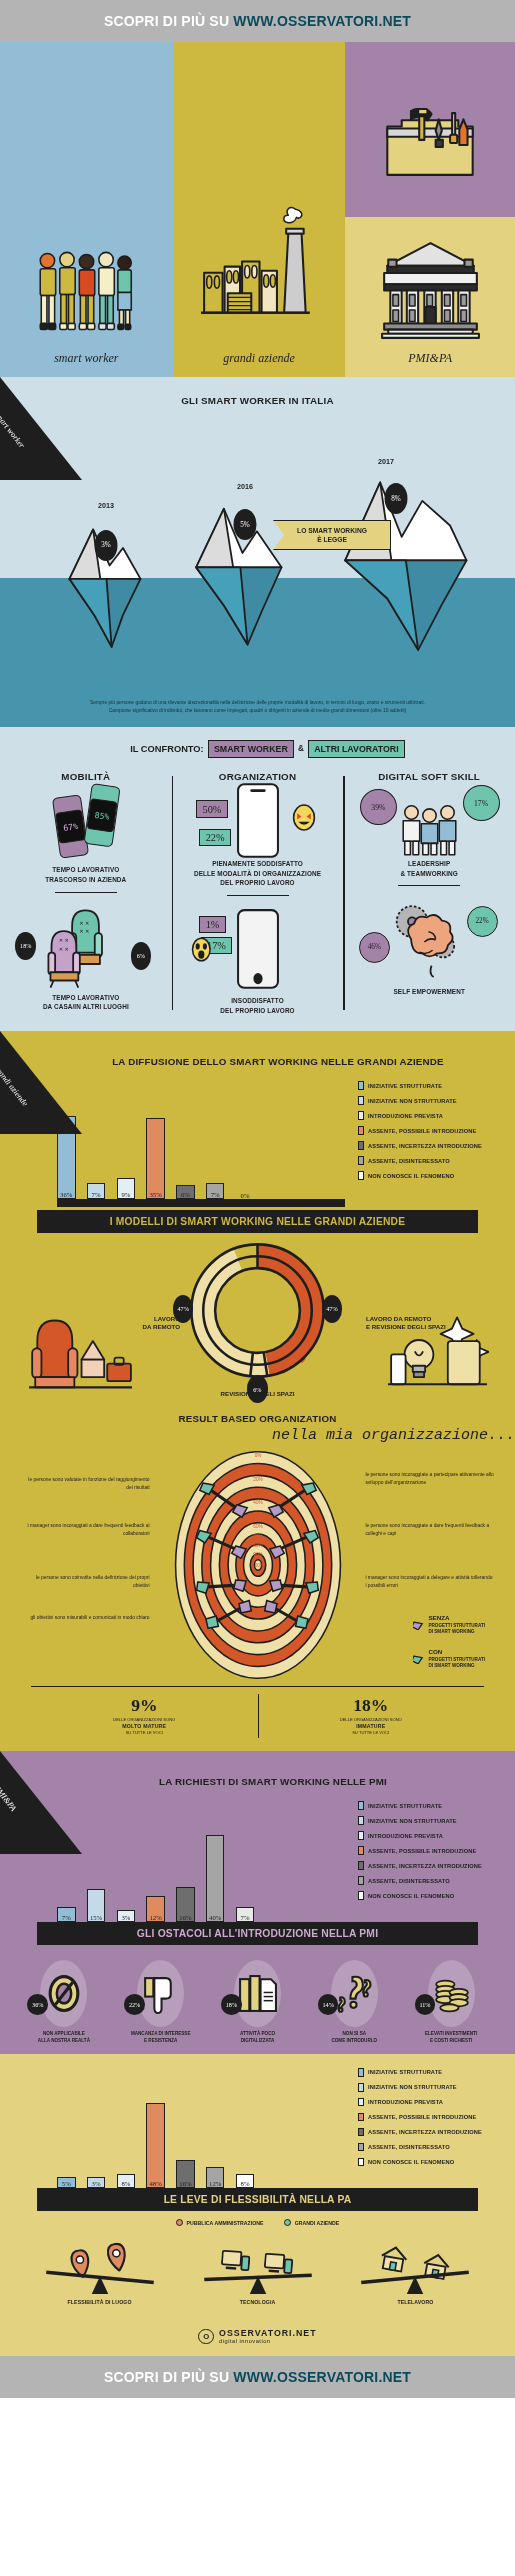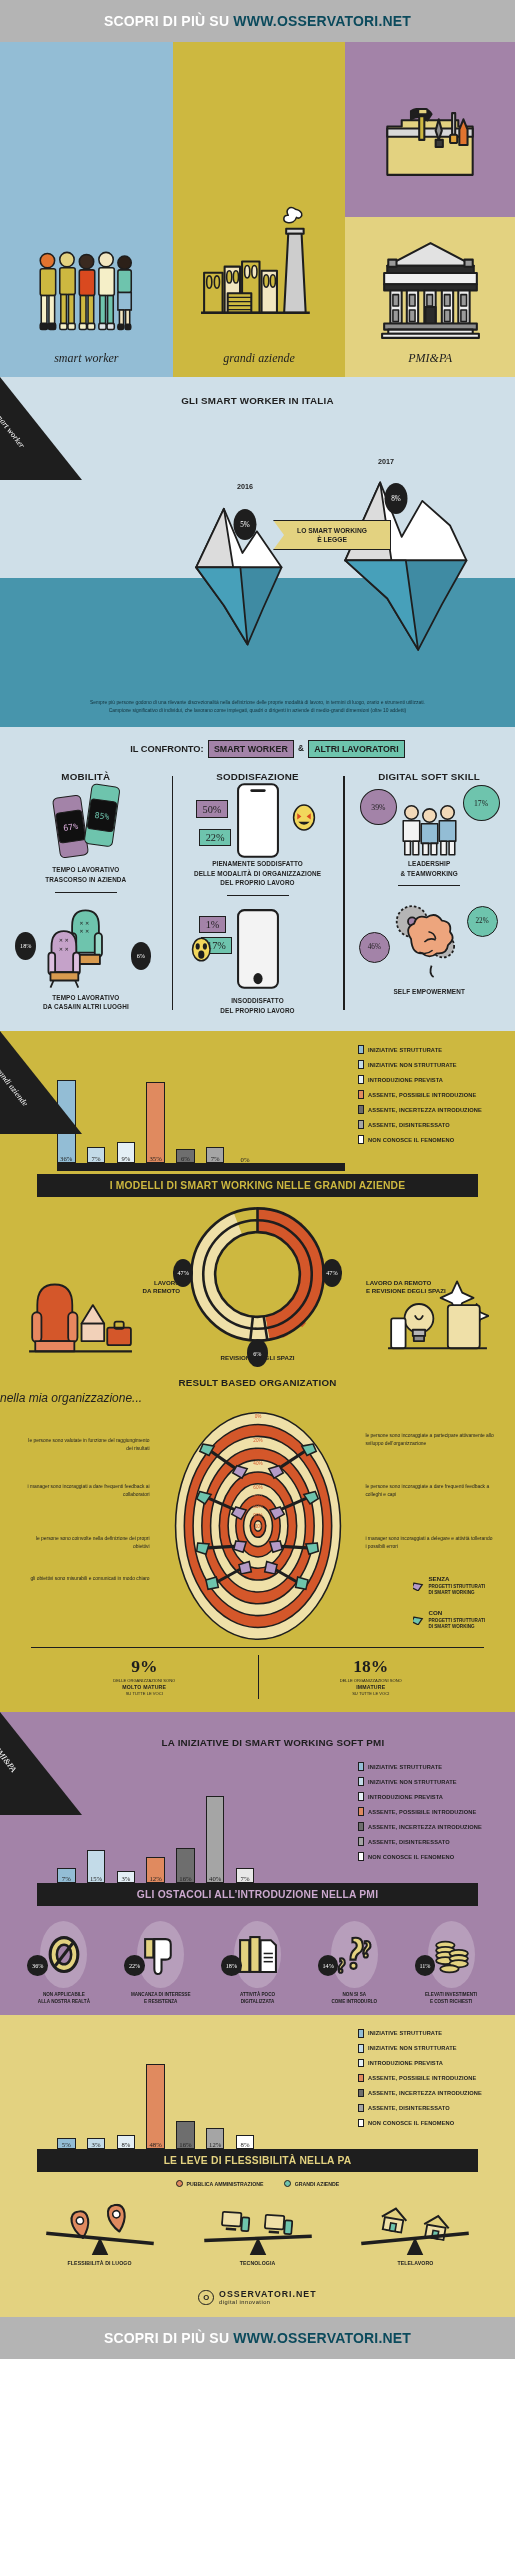--- a/index.html
+++ b/index.html
@@ -339,20 +339,32 @@
 
   <div class="iceberg section">
     <div class="water"></div>
     <div class="corner">
       <span>smart worker</span>
     </div>
 
     <div class="sec-title" style="padding-top:17.5px">GLI SMART WORKER IN ITALIA</div>
 
 
+    <div class="berg" style="left:62px;top:137px;width:88px;">
+      <div class="yr">2013</div>
+      <svg width="88" height="139" viewBox="0 0 170 270">
+        <g stroke="#1e1e1e" stroke-width="3.5" stroke-linejoin="round">
+          <path d="M60 30 L92 100 L118 66 L152 126 L120 126 L14 126 Z" fill="#fff"></path>
+          <path d="M60 30 L74 126 L14 126 Z" fill="#dcdcdc"></path>
+          <path d="M14 126 L152 126 L118 196 L96 258 L62 196 Z" fill="#3f8ba3"></path>
+          <path d="M14 126 L86 126 L96 258 L62 196 Z" fill="#47a0ba"></path>
+        </g>
+      </svg>
+      <div class="pct" style="top:15.5px">3%</div>
+    </div>
 
     <div class="berg" style="left:191px;top:118px;width:108px;">
       <div class="yr">2016</div>
       <svg width="108" height="155" viewBox="0 0 210 300">
         <g stroke="#1e1e1e" stroke-width="3.5" stroke-linejoin="round">
           <path d="M64 26 L100 112 L128 70 L176 140 L10 140 Z" fill="#fff"></path>
           <path d="M64 26 L82 140 L10 140 Z" fill="#dcdcdc"></path>
           <path d="M10 140 L176 140 L140 220 L110 290 L64 214 Z" fill="#3f8ba3"></path>
           <path d="M10 140 L96 140 L110 290 L64 214 Z" fill="#47a0ba"></path>
         </g>
@@ -436,21 +448,21 @@
           <div class="pill" style="left:9.3px;top:32px;">18%</div>
           <div class="pill" style="right:14.4px;top:42px;">6%</div>
         </div>
         <div class="conf-cap">
           <div>TEMPO LAVORATIVO</div>
           <div>DA CASA/IN ALTRI LUOGHI</div>
         </div>
       </div>
 
       <div class="conf-col">
-        <h3>SODDISFAZIONE</h3>
+        <h3>ORGANIZATION</h3>
         <div style="height:77px;position:relative;display:flex;align-items:center;justify-content:center">
           <svg width="46" height="77" viewBox="0 0 90 150">
             <rect x="6" y="4" width="78" height="142" rx="12" fill="#fff" stroke="#1e1e1e" stroke-width="4"></rect>
             <rect x="30" y="14" width="30" height="5" rx="2.5" fill="#1e1e1e"></rect>
           </svg>
           <div class="bubble" style="position:absolute;left:18.5px;top:18.5px;background:#a383a8">50%</div>
           <div class="bubble" style="position:absolute;left:21.6px;top:47px;background:#6ec4ad">22%</div>
           <svg style="position:absolute;right:21.6px;top:21.6px" width="24" height="27" viewBox="0 0 46 52">
             <ellipse cx="23" cy="26" rx="20" ry="24" fill="#f2d75c" stroke="#1e1e1e" stroke-width="3"></ellipse>
             <path d="M10 18 l8 6 l-8 6z" fill="#d9491f"></path>
@@ -530,20 +542,21 @@
         </div>
       </div>
     </div>
   </div>
 
   <div class="ga section">
     <div class="corner">
       <span>grandi aziende</span>
     </div>
 
+    <div class="sec-title" style="padding:25px 0 0 41px">LA DIFFUSIONE DELLO SMART WORKING NELLE GRANDI AZIENDE</div>
 
     <div style="display:flex;align-items:flex-end;padding:14.4px 20.6px 0 57px">
       <div style="flex:1">
         <div class="barchart" id="ga-bars">
             <div class="bar-wrap">
               <div class="bar" style="height: 83px; background: rgb(147, 189, 213);">
                 <span>36%</span>
               </div>
             </div>
             <div class="bar-wrap">
@@ -676,21 +689,21 @@
           <path d="M54 120 h20 v10 h-20z" fill="#8e8e8e"></path>
           <path d="M56 80 q8 16 16 0" fill="none"></path>
           <rect x="10" y="86" width="28" height="58" rx="4" fill="#fff"></rect>
           <path d="M4 144 h192" stroke-width="4"></path>
         </g>
       </svg>
     </div>
 
     <div style="padding-top:10.3px">
       <div class="sec-title">RESULT BASED ORGANIZATION</div>
-      <div style="text-align:left;font-family:Liberation Sans, sans-serif;font-style:italic;font-size:12px;margin-top:3.1px">nella mia organizzazione...</div>
+      <div style="text-align:right;font-family:Liberation Mono, monospace;font-style:italic;font-size:15px;margin-top:3.1px">nella mia organizzazione...</div>
 
       <div class="target-wrap">
         <svg style="position:absolute;left:50%;transform:translateX(-50%);top:5.2px" width="170" height="232" viewBox="0 0 330 450">
           <g stroke="#1e1e1e" stroke-width="3">
             <ellipse cx="165" cy="225" rx="160" ry="220" fill="#efe0a8"></ellipse>
             <ellipse cx="165" cy="225" rx="143" ry="197" fill="#d4572a"></ellipse>
             <ellipse cx="165" cy="225" rx="126" ry="174" fill="#efe0a8"></ellipse>
             <ellipse cx="165" cy="225" rx="109" ry="151" fill="#d4572a"></ellipse>
             <ellipse cx="165" cy="225" rx="92" ry="128" fill="#efe0a8"></ellipse>
             <ellipse cx="165" cy="225" rx="75" ry="105" fill="#d4572a"></ellipse>
@@ -793,21 +806,21 @@
         </div>
       </div>
     </div>
   </div>
 
   <div class="pmi section">
     <div class="corner">
       <span>PMI&amp;PA</span>
     </div>
 
-    <div class="sec-title" style="padding:25px 0 0 31px">LA INIZIATIVE DI SMART WORKING SOFT PMI</div>
+    <div class="sec-title" style="padding:25px 0 0 31px">LA RICHIESTI DI SMART WORKING NELLE PMI</div>
 
     <div style="display:flex;align-items:flex-end;padding:14.4px 20.6px 0 57px">
       <div style="flex:1">
         <div class="barchart" id="pmi-bars">
             <div class="bar-wrap">
               <div class="bar" style="height: 15px; background: rgb(147, 189, 213);">
                 <span>7%</span>
               </div>
             </div>
             <div class="bar-wrap">

